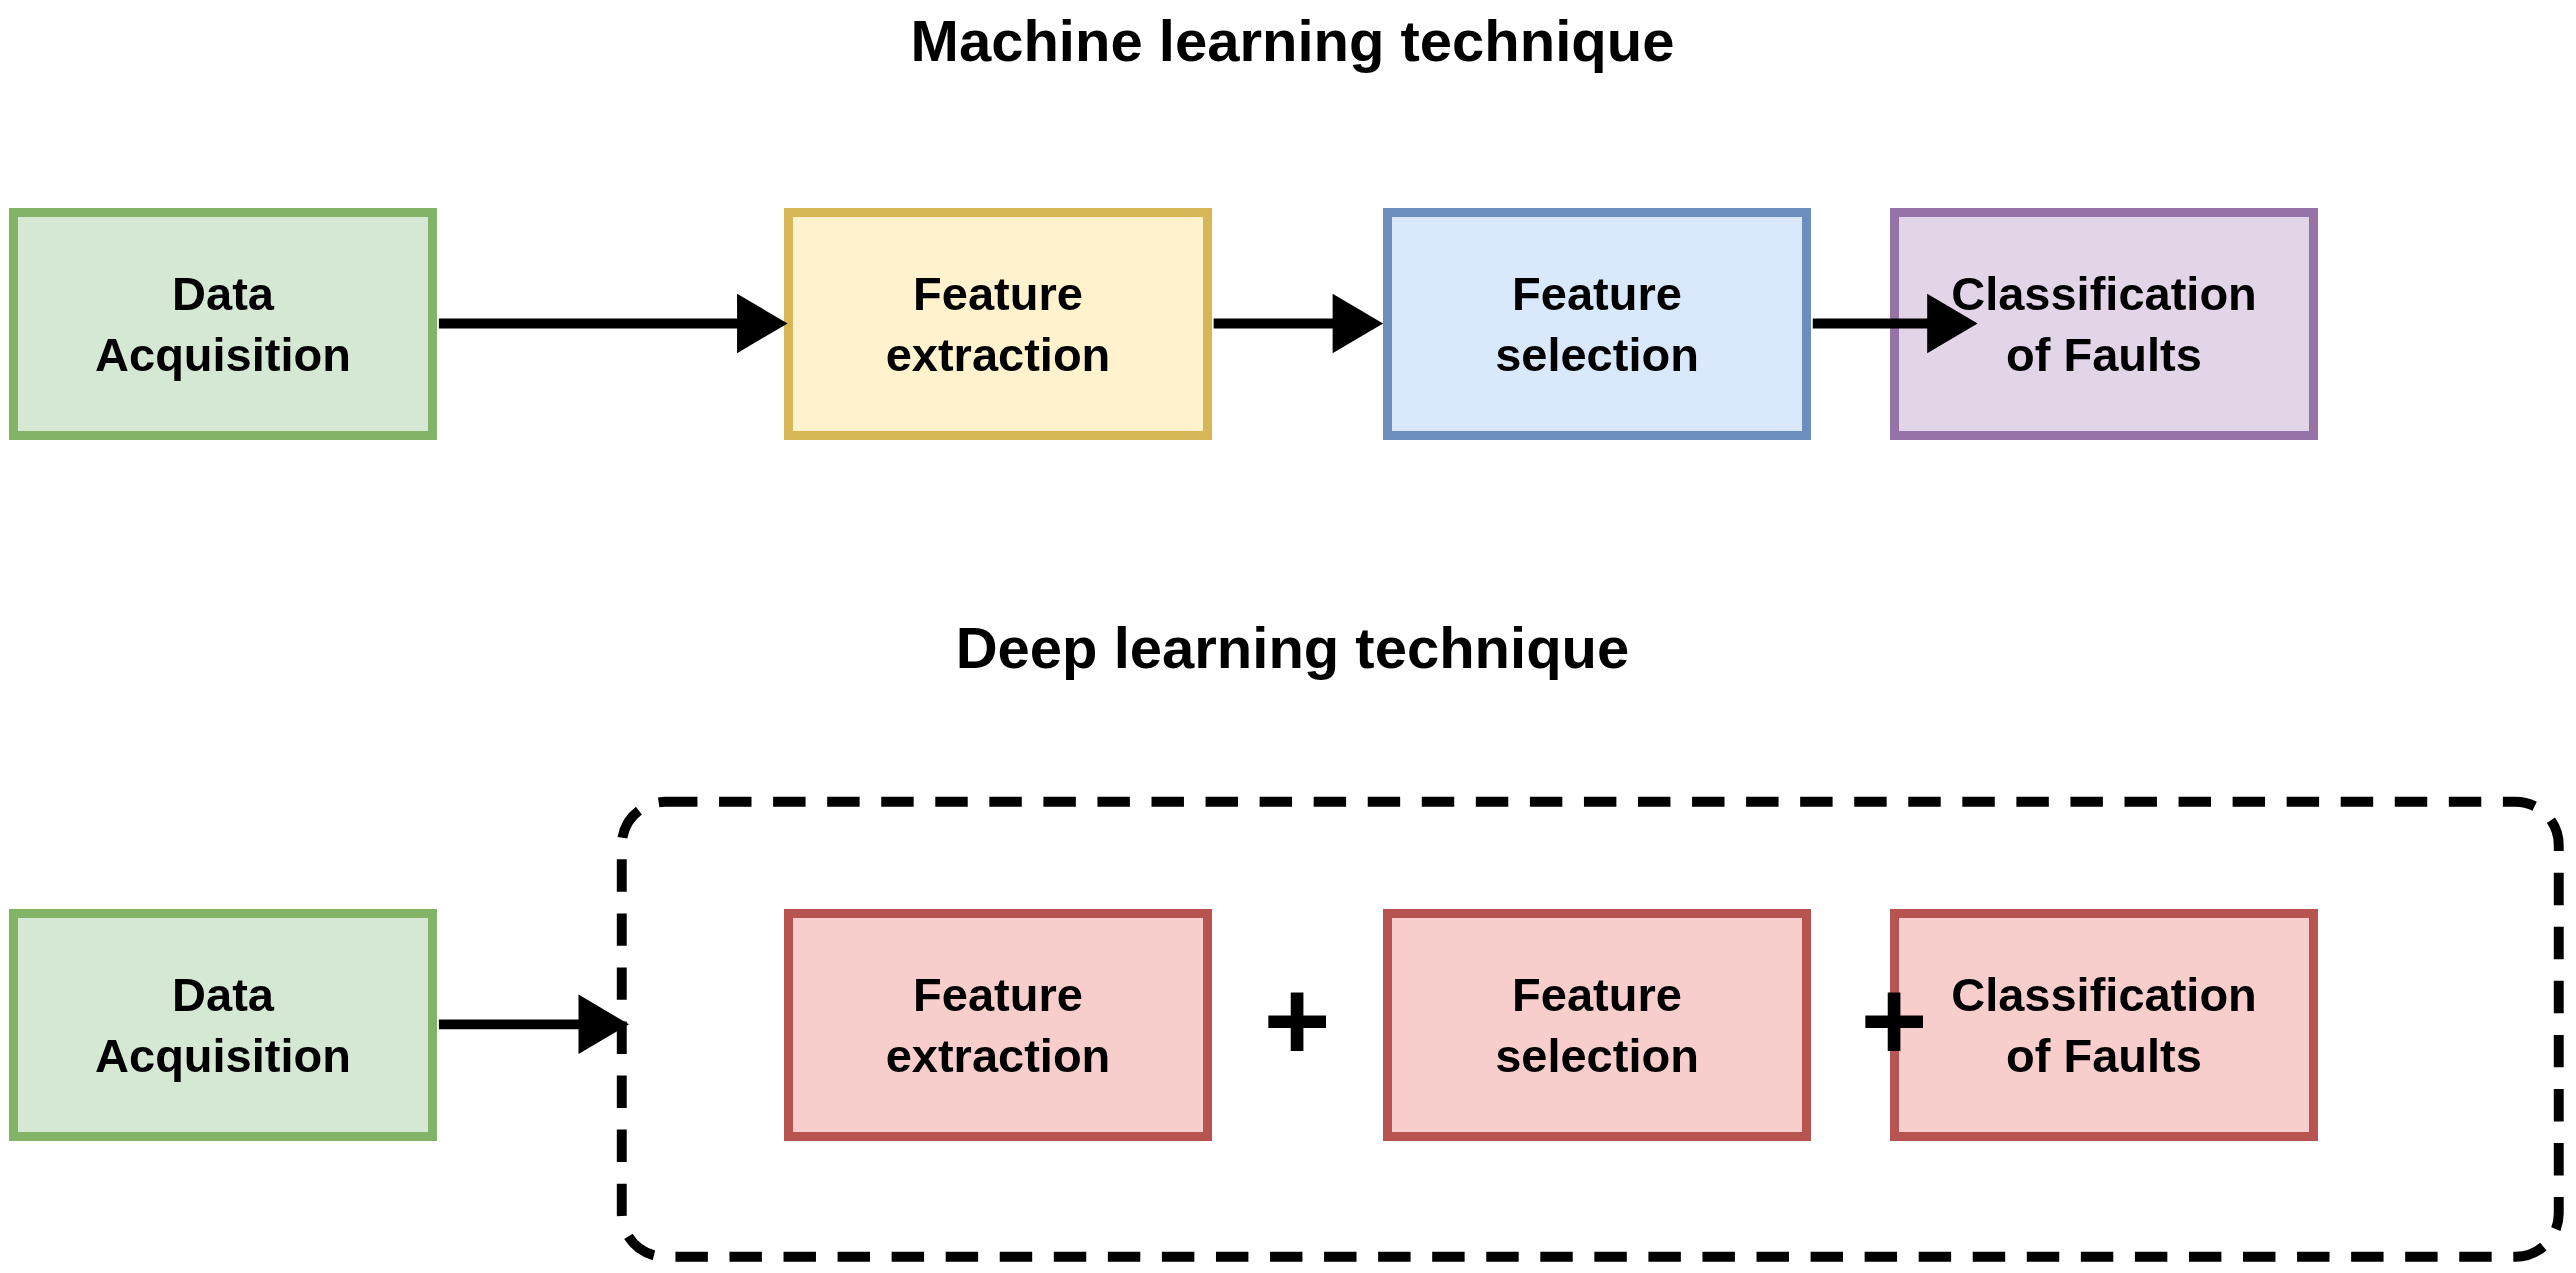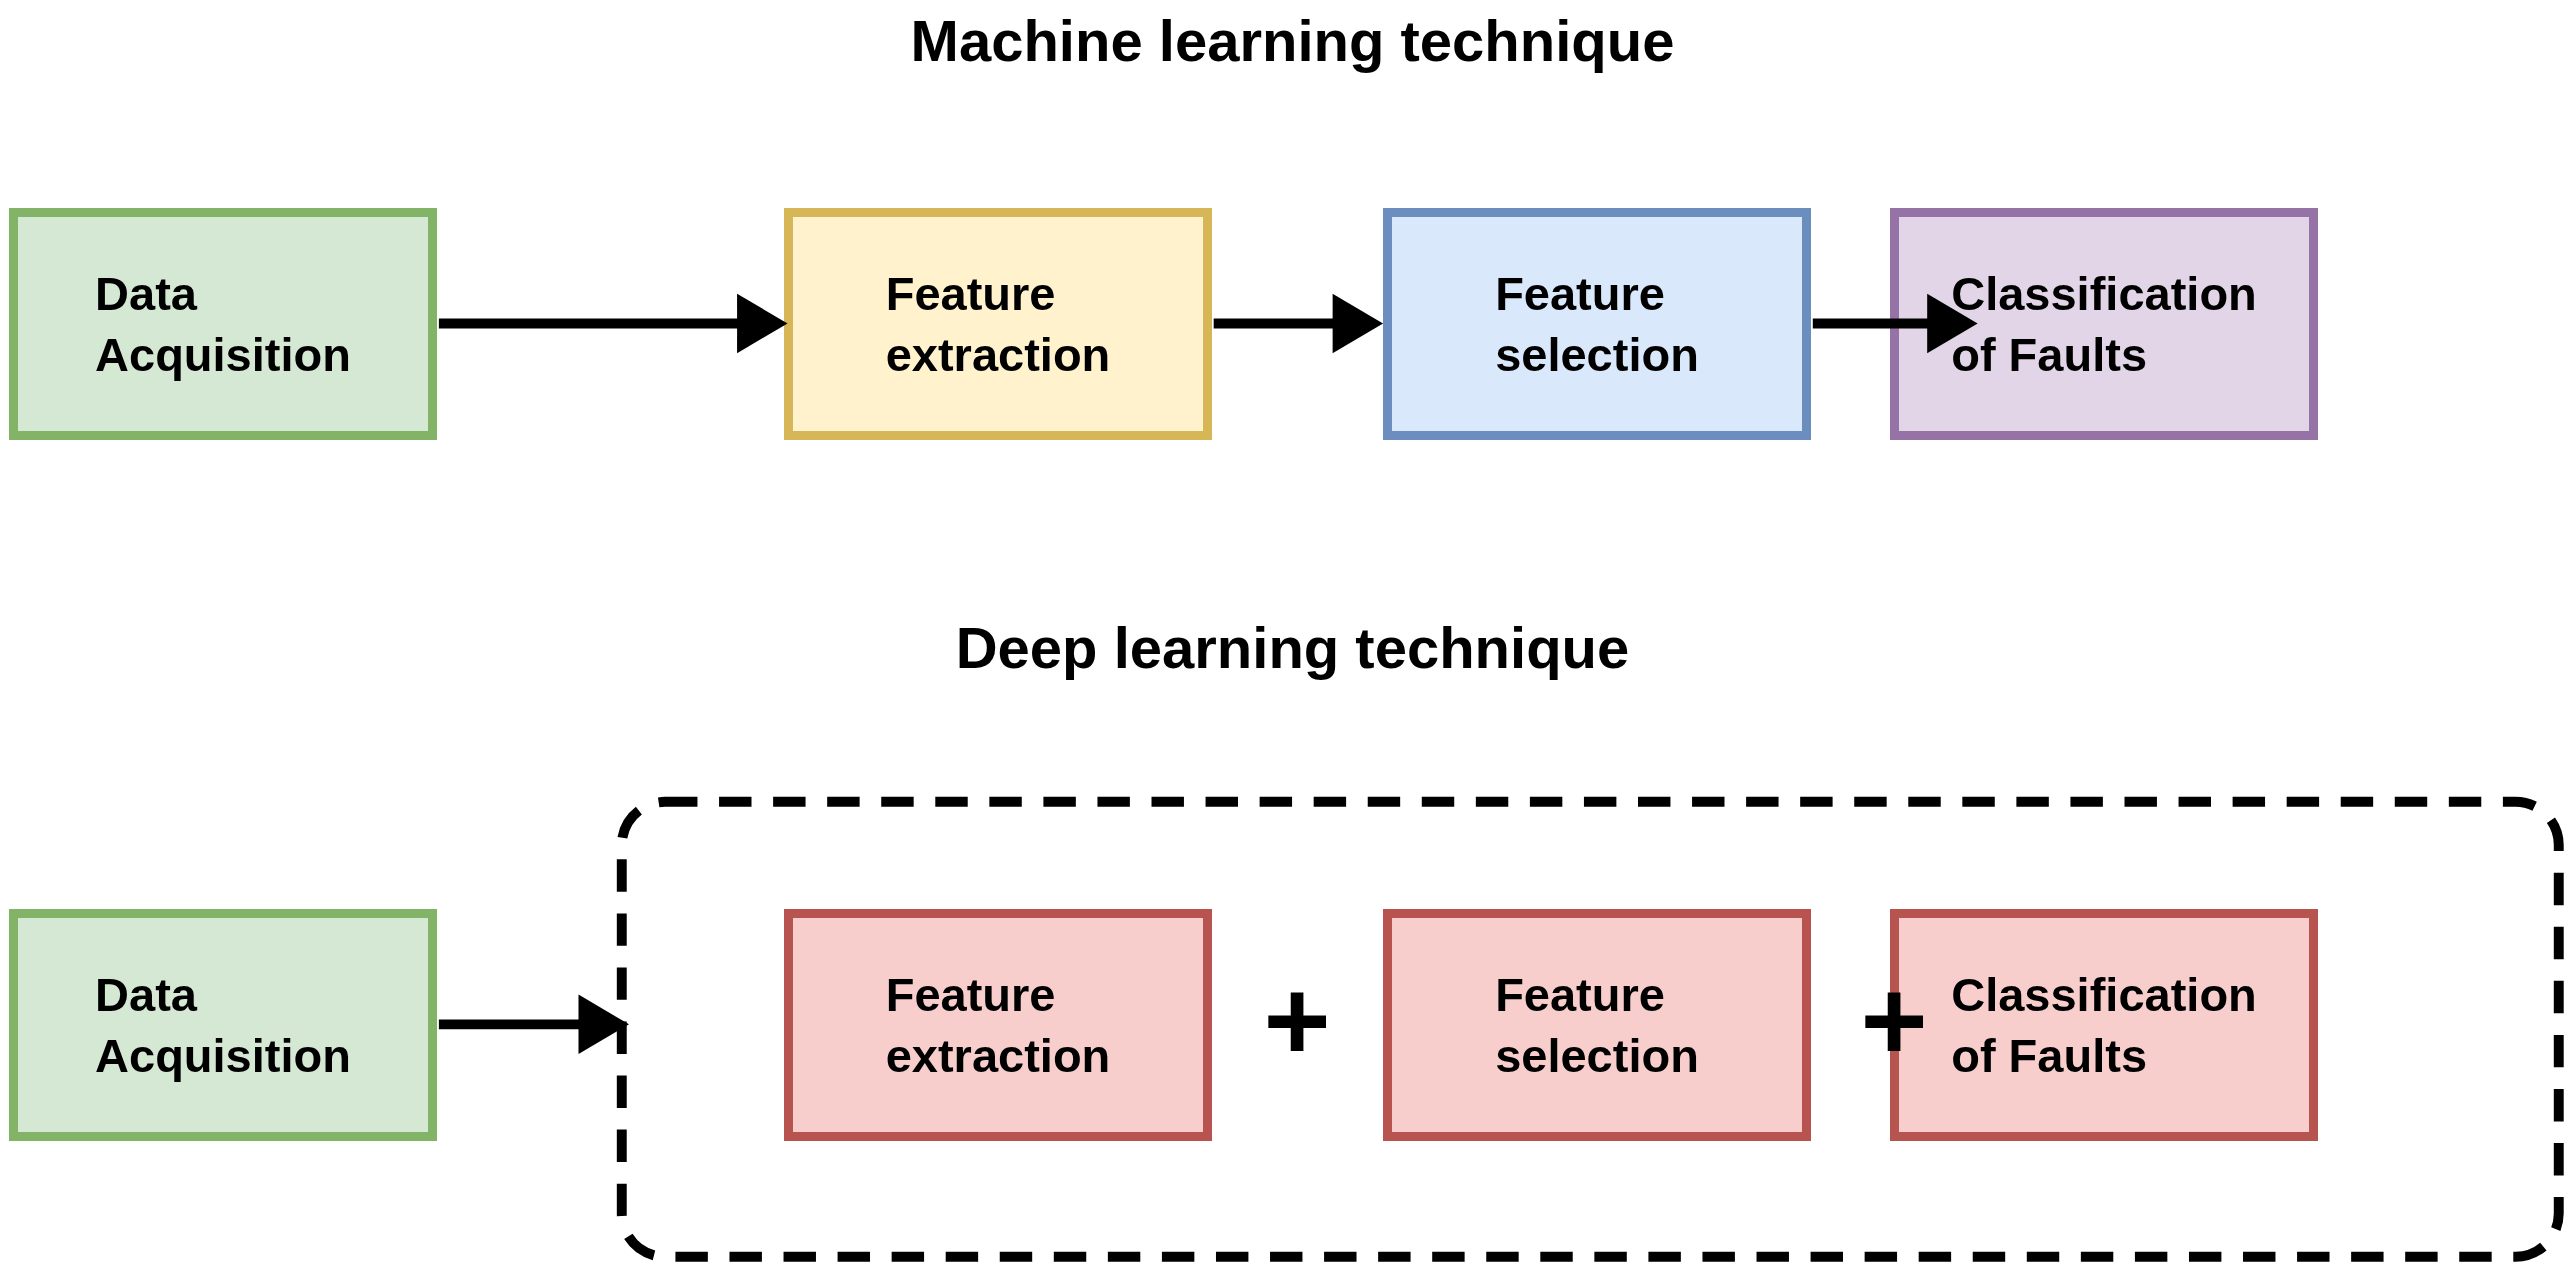--- a/index.html
+++ b/index.html
@@ -32,20 +32,21 @@
     background: #fff;
     display: flex;
     align-items: center;
     justify-content: center;
   }
   .box .label {
     font-size: 47px;
     font-weight: bold;
     line-height: 1.3;
     color: #000000;
+    text-align: center;
     white-space: pre-line;
   }
   .row1 { top: 208px; }
   .row2 { top: 909px; }
   .c1 { left: 9px; }
   .c2 { left: 784px; }
   .c3 { left: 1383px; }
   .c4 { left: 1890px; }
   .overlay {
     position: absolute;

